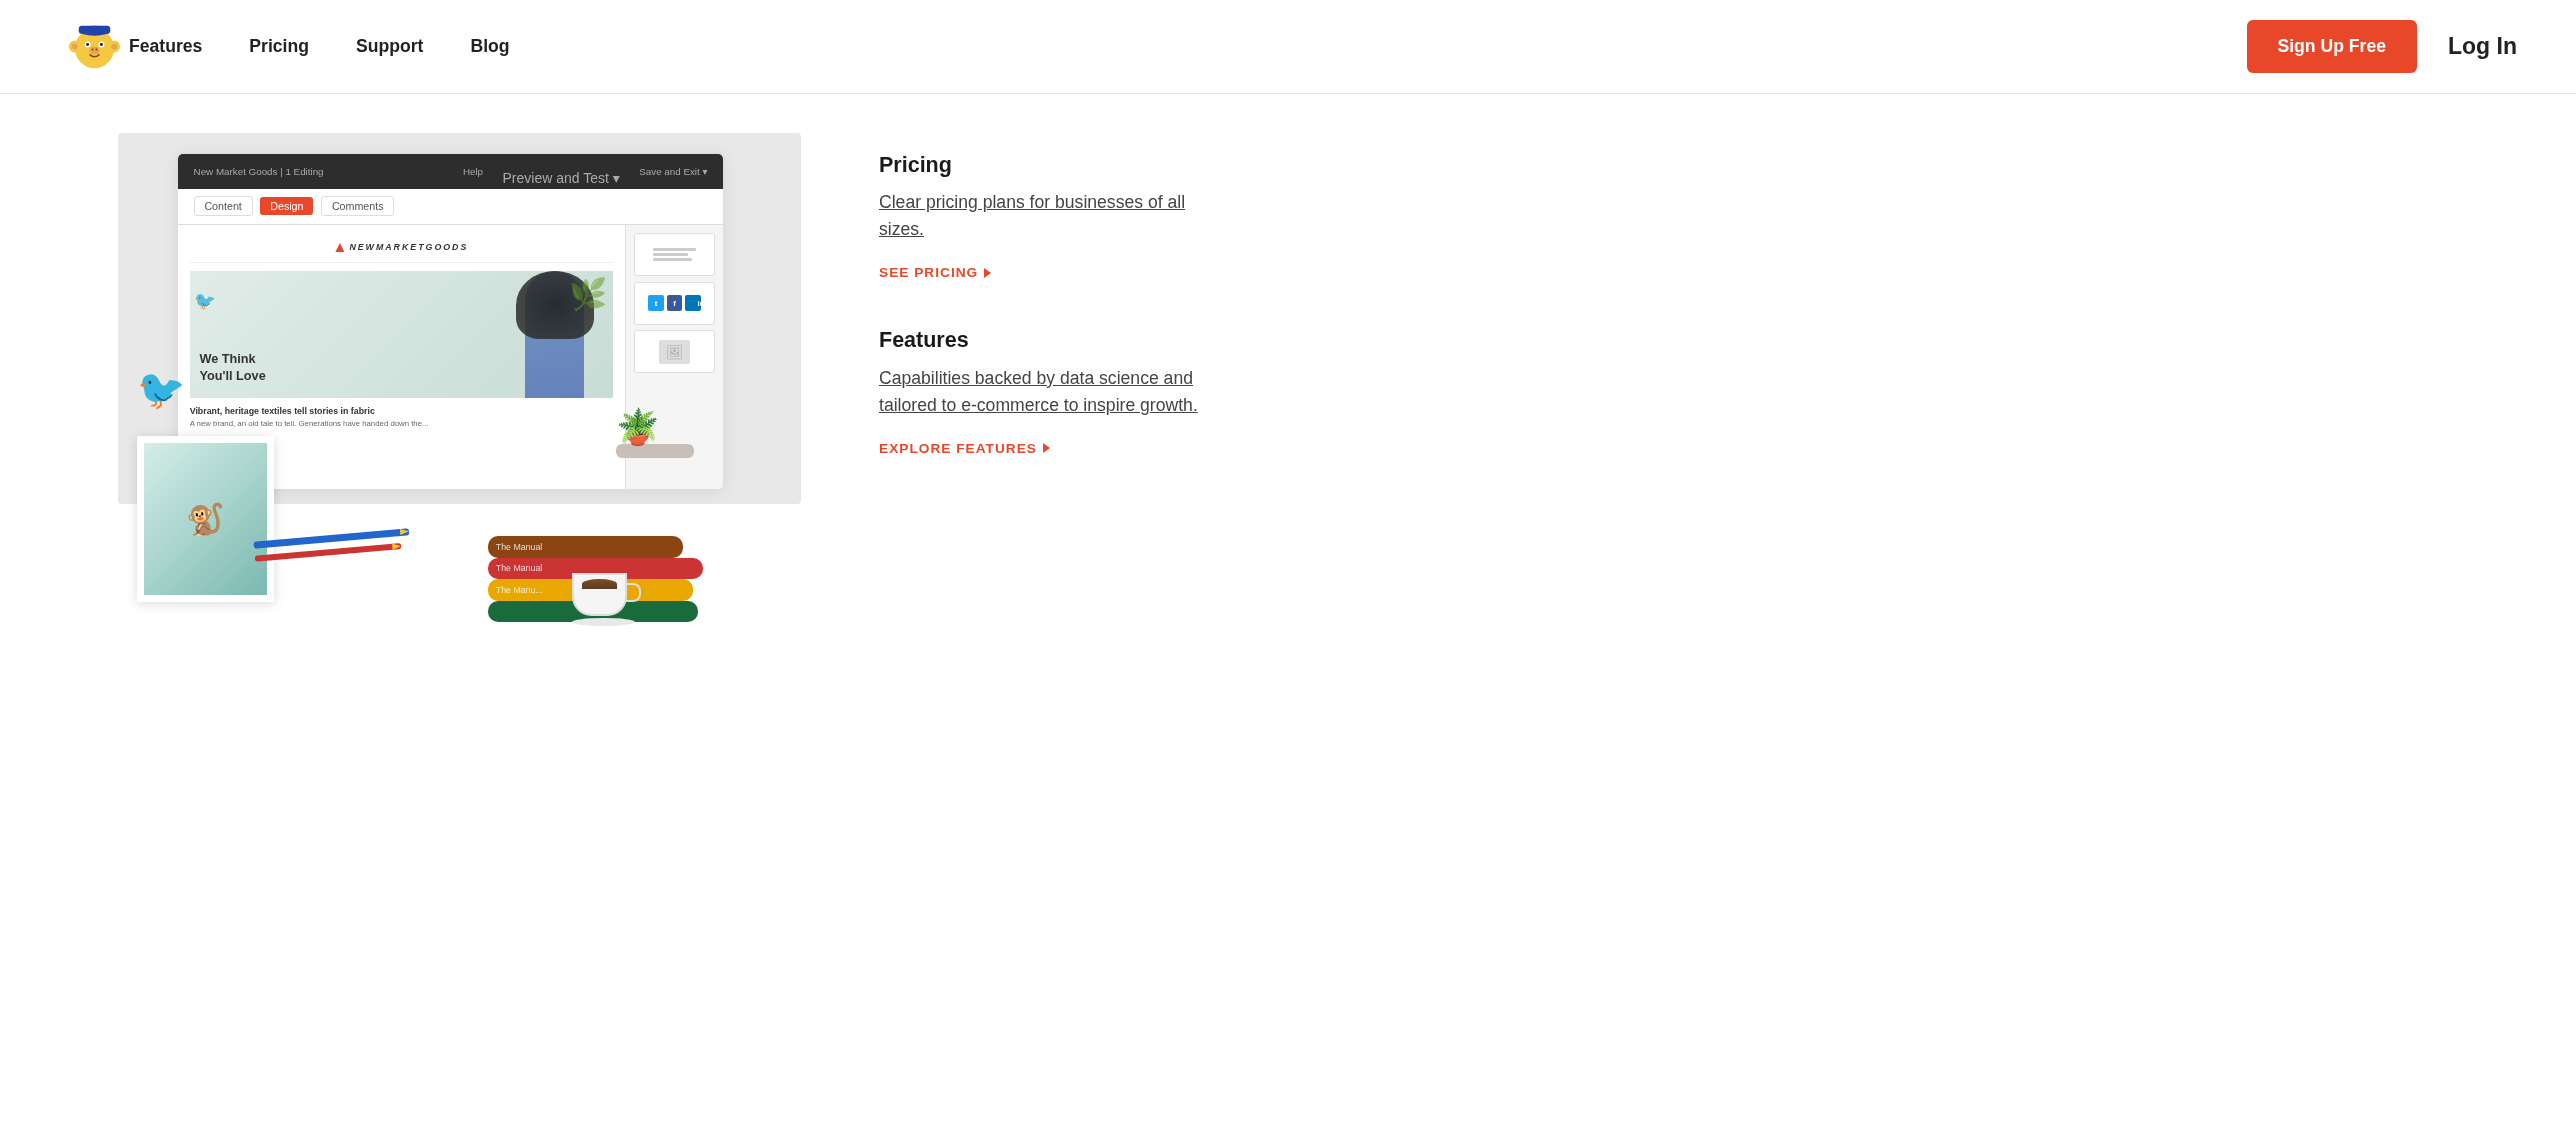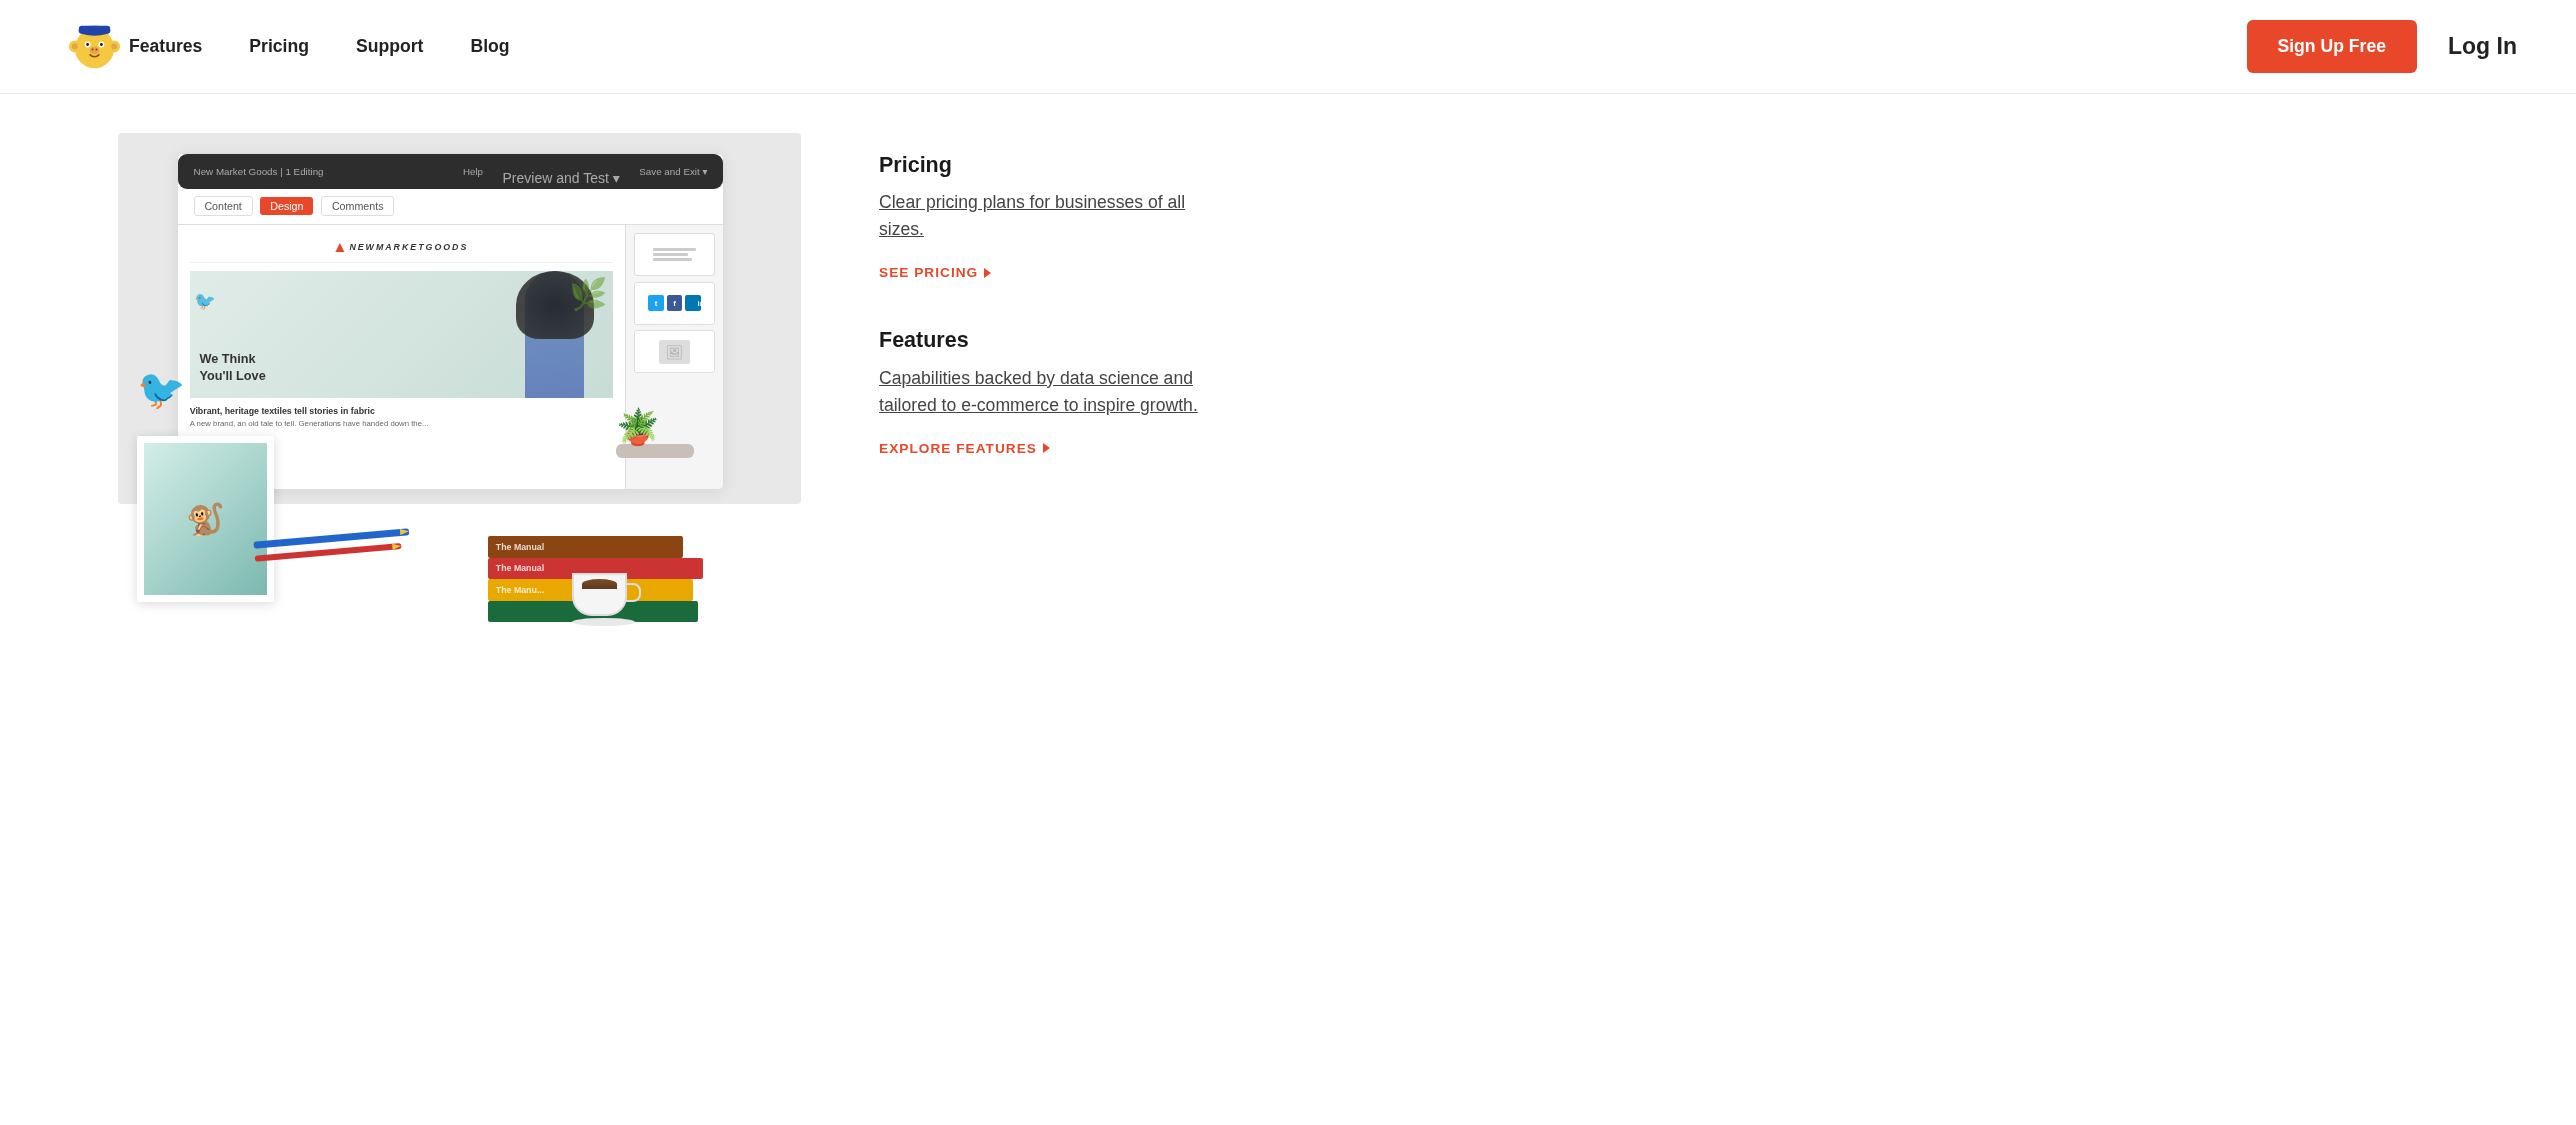--- a/index.html
+++ b/index.html
@@ -70,21 +70,20 @@
       margin-left: 59px;
       box-shadow: 0 2px 15.6px rgba(0,0,0,0.08);
     }
     .browser-topbar {
       background: #2d2d2d;
       height: 35px;
       display: flex;
       align-items: center;
       padding: 0 15.6px;
       gap: 19.5px;
-      border-radius: 9px;
     }
     .browser-content {
       background: #f5f5f5;
       padding: 0;
     }
     .editor-block {
       background: #fff;
       border: 1px solid #ddd;
       border-radius: 2.9px;
       height: 43px;
@@ -199,27 +198,27 @@
       position: absolute;
       bottom: 39px;
       right: 98px;
       display: flex;
       flex-direction: column;
       align-items: flex-start;
       gap: 0;
     }
     .book {
       height: 21.5px;
-      border-radius: 2px;
+      border-radius: 10px;
       display: flex;
       align-items: center;
       padding: 0 7.8px;
       font-size: 8.8px;
       color: rgba(255,255,255,0.8);
-      font-weight: 700;
+      font-weight: 400;
     }
     .book-1 { background: #8B4513; width: 195px; }
     .book-2 { background: #cc3333; width: 215px; }
     .book-3 { background: #e8a800; width: 205px; }
     .book-4 { background: #1a6b3c; width: 210px; }
 
     
     .coffee-cup {
       position: absolute;
       bottom: 29px;

